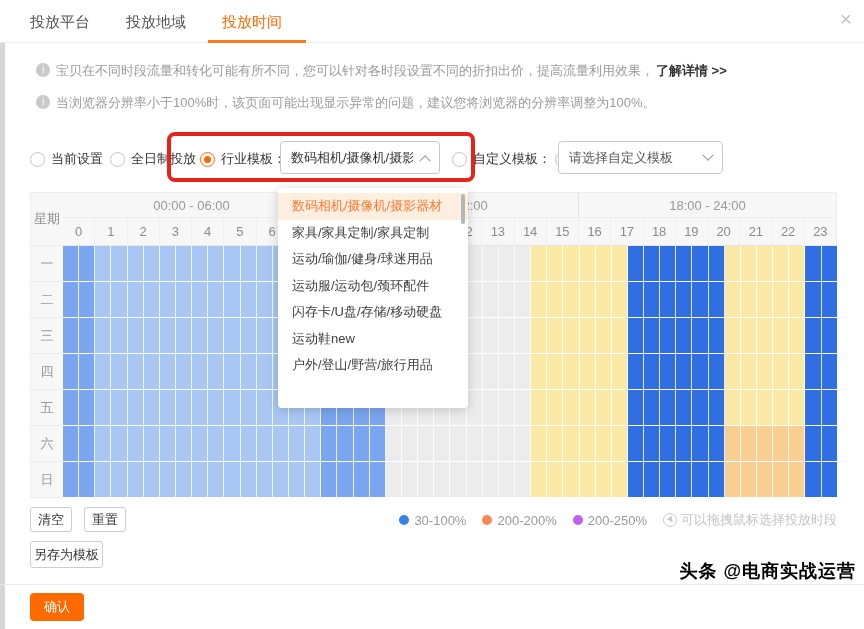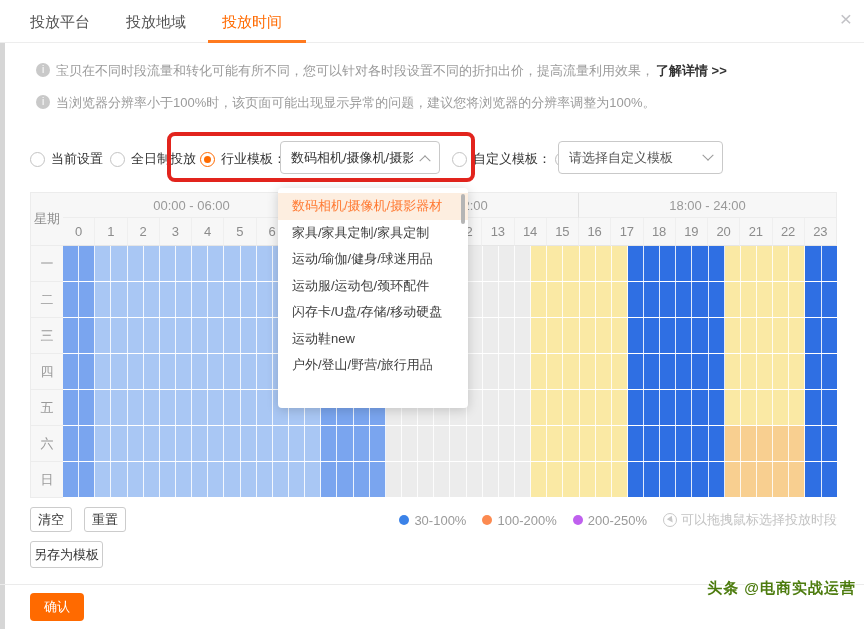--- a/index.html
+++ b/index.html
@@ -75,21 +75,21 @@
   .drag-circle::after { content:""; position:absolute; left:4px; top:3px; width:0; height:0; border-left:3px solid transparent; border-right:3px solid transparent; border-top:6px solid #c8c8c8; transform:rotate(-35deg); }
 
   
   .btn { position:absolute; background:#fff; border:1px solid #ccc; border-radius:3px; font-size:13px; color:#333; display:flex; align-items:center; justify-content:center; cursor:pointer; }
   .btn-clear { left:30px; top:507px; width:42px; height:25px; }
   .btn-reset { left:84px; top:507px; width:42px; height:25px; }
   .btn-save { left:30px; top:541px; width:73px; height:27px; }
   .footer-divider { position:absolute; left:0; top:584px; width:864px; height:1px; background:#ebebeb; }
   .btn-confirm { left:30px; top:593px; width:54px; height:28px; background:#ff6a00; border:none; border-radius:4px; color:#fff; font-size:13px; }
 
-  .watermark { position:absolute; right:8px; top:579px; font-size:15px; font-weight:bold; color:#4d7c0f;
+  .watermark { position:absolute; right:8px; top:559px; font-size:18px; font-weight:bold; color:#000000;
     text-shadow:-1px -1px 0 #fff,1px -1px 0 #fff,-1px 1px 0 #fff,1px 1px 0 #fff; letter-spacing:1px; }
 </style>
 </head>
 <body>
 
 <div class="page">
   <div class="edge-strip"></div>
 
   <div class="tabbar">
     <div class="tab tab-1">投放平台</div>
@@ -554,21 +554,21 @@
   </div>
 
   <div class="legend">
     <div id="legend-items" style="display:flex;align-items:center;">
         <div class="legend-item">
           <span class="legend-dot" style="background: rgb(59, 130, 232);"></span>
           <span>30-100%</span>
         </div>
         <div class="legend-item">
           <span class="legend-dot" style="background: rgb(252, 138, 80);"></span>
-          <span>100-200%</span>
+          <span>200-200%</span>
         </div>
         <div class="legend-item">
           <span class="legend-dot" style="background: rgb(191, 96, 238);"></span>
           <span>200-250%</span>
         </div>
       </div>
     <div class="legend-hint">
       <span class="drag-circle"></span>
       <span>可以拖拽鼠标选择投放时段</span>
     </div>

